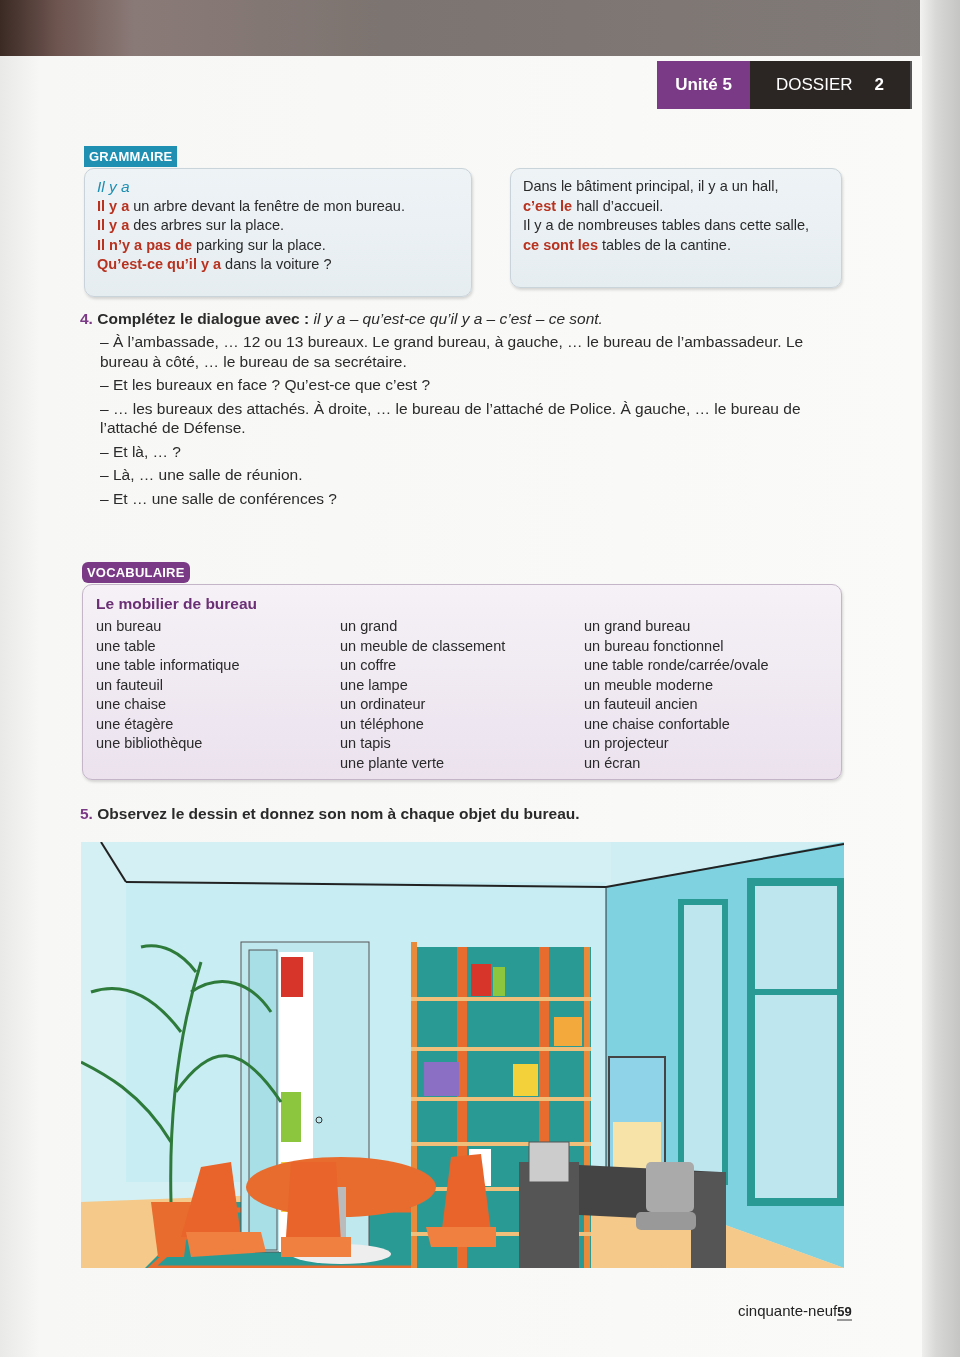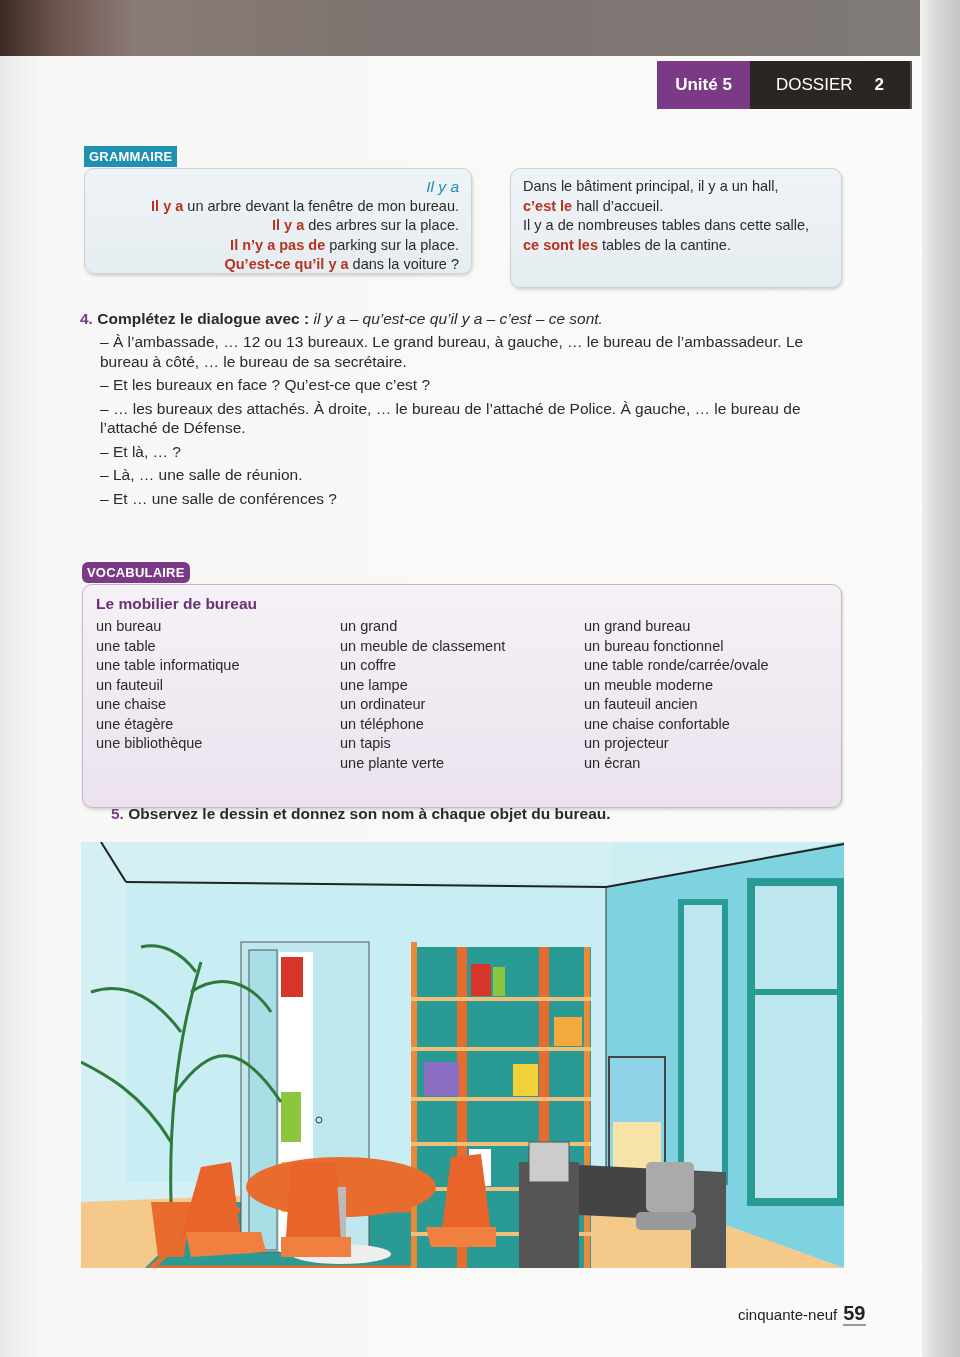--- a/index.html
+++ b/index.html
@@ -42,54 +42,54 @@
     }
     .label-grammaire { left: 84px; top: 146px; background: #1f8fb2; }
     .label-vocab { left: 82px; top: 562px; background: #7a3a86; border-radius: 6px; }
 
     .gbox {
       position: absolute; border: 1px solid #c9d3da; border-radius: 10px;
       background: linear-gradient(180deg, #eef3f6 0%, #e6edf1 100%);
       box-shadow: 1px 2px 3px rgba(0,0,0,0.15);
       font-size: 14.5px; line-height: 19.5px; padding: 8px 12px;
     }
-    .gbox-left { left: 84px; top: 168px; width: 388px; height: 106px; text-align: right; }
+    .gbox-left { left: 84px; top: 168px; width: 388px; height: 129px; }
     .gbox-right { left: 510px; top: 168px; width: 332px; height: 120px; }
     .gbox .title { color: #1f8fb2; font-style: italic; font-size: 15.5px; }
     .gbox .title b { font-style: normal; font-weight: bold; }
     .red { color: #b8321f; font-weight: bold; }
 
     .ex4 { position: absolute; left: 80px; top: 310px; width: 760px; font-size: 15.5px; }
     .ex-title { font-weight: bold; color: #2a2a2a; }
     .ex-num { color: #7a3a86; font-weight: bold; }
     .ex-title i { font-weight: normal; }
     .dlg { margin-left: 20px; line-height: 19.5px; }
     .dlg p { margin-top: 4px; }
 
     .vbox {
-      position: absolute; left: 82px; top: 584px; width: 760px; height: 224px;
+      position: absolute; left: 82px; top: 584px; width: 760px; height: 196px;
       border: 1px solid #c4b5c8; border-radius: 10px;
       background: linear-gradient(180deg, #f5f1f6 0%, #ebe2ee 100%);
       box-shadow: 1px 2px 3px rgba(0,0,0,0.15);
       padding: 10px 13px; font-size: 14.5px;
     }
     .vbox .vtitle { color: #6a2f74; font-weight: bold; font-size: 15.5px; margin-bottom: 4px; }
     .vcols { display: flex; }
     .vcol { width: 264px; line-height: 19.5px; }
 
-    .ex5 { position: absolute; left: 80px; top: 805px; font-size: 15.5px; margin-left: 31px; }
+    .ex5 { position: absolute; left: 80px; top: 805px; font-size: 15.5px; }
 
     .illus {
       position: absolute; left: 81px; top: 842px; width: 763px; height: 426px;
       overflow: hidden; background: #cfeef3;
     }
     .footer {
       position: absolute; left: 738px; top: 1302px; font-size: 15px; color: #222;
     }
-    .footer b { font-size: 20px; margin-left: 6px; border-bottom: 2px solid #999; }
+    .footer b { font-size: 13px; border-bottom: 2px solid #999; }
   </style>
 </head>
 <body>
 
 <div class="scan-top"></div>
 <div class="scan-right"></div>
 <div class="page"></div>
 
 <div class="header-tab">
   <div class="tab-unite">Unité 5</div>

